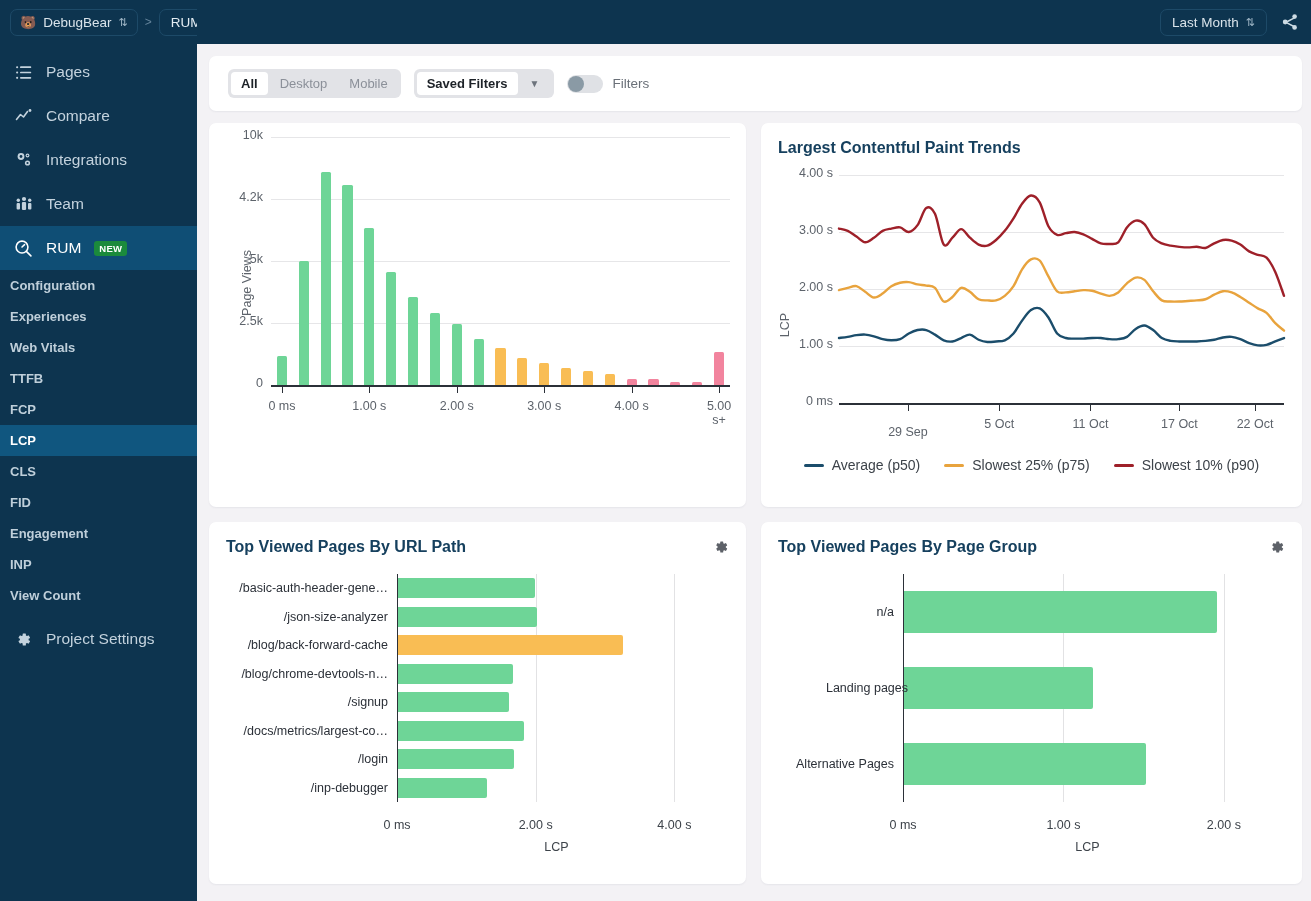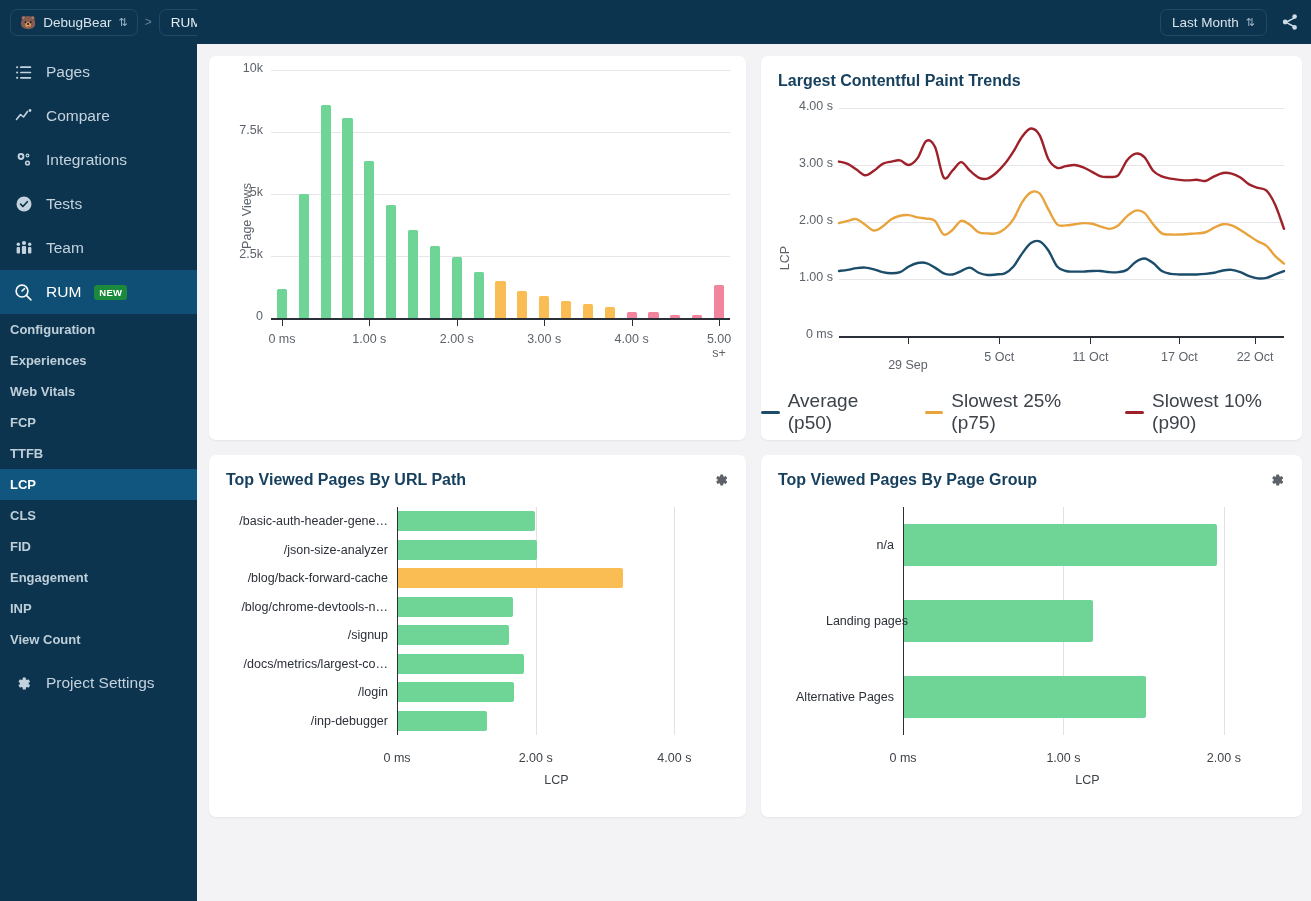--- a/index.html
+++ b/index.html
@@ -113,21 +113,21 @@
   }
   .ytick { position: absolute; font-size: 12.5px; color: #5d636b; text-align: right; width: 48px; }
   .gridline { position: absolute; height: 1px; background: #e6e6e8; }
   .bar { border-radius: 1.5px 1.5px 0 0; }
   .xtick { position: absolute; font-size: 12.5px; color: #5d636b; text-align: center; transform: translateX(-50%); }
   .tickmark { position: absolute; width: 1px; background: #2b3038; }
 
   
   .trend-body { position: relative; height: 300px; }
   .legend { display: flex; gap: 24px; justify-content: center; padding-bottom: 14px; }
-  .legend-item { display: flex; align-items: center; gap: 8px; font-size: 19px; color: #3d434a; cursor: pointer; }
+  .legend-item { display: flex; align-items: center; gap: 8px; font-size: 14px; color: #3d434a; cursor: pointer; }
   .legend-line { width: 20px; height: 3px; border-radius: 2px; }
 
   
   .hbar-body { position: relative; }
   .hcat { position: absolute; font-size: 12.5px; color: #2b3038; text-align: right; white-space: nowrap; transform: translateY(-50%); }
   .hbar { position: absolute; border-radius: 0 2px 2px 0; }
   .hgrid { position: absolute; width: 1px; background: #e2e2e4; }
   .hzero { position: absolute; width: 1px; background: #2b3038; }
   .hxt { position: absolute; font-size: 12.5px; color: #3d434a; transform: translateX(-50%); }
   .hxlabel { position: absolute; font-size: 12.5px; color: #3d434a; transform: translateX(-50%); }
@@ -179,29 +179,20 @@
               <circle cx="6" cy="5.5" r="1.4" fill="#0d344f"></circle>
             <circle cx="12.5" cy="12" r="2.6"></circle>
               <circle cx="12.5" cy="12" r="1.1" fill="#0d344f"></circle>
             <circle cx="12.5" cy="4.5" r="1.9"></circle>
               <circle cx="12.5" cy="4.5" r="0.8" fill="#0d344f"></circle>
           </svg>
         </span>
         <span>Integrations</span>
       </div>
 
-      <div class="nav-item">
-        <span class="nav-icon">
-          <svg width="18" height="18" viewBox="0 0 18 18">
-            <circle cx="9" cy="9" r="7.5" fill="currentColor"></circle>
-            <path d="M5.6 9.2l2.3 2.3 4.4-4.8" fill="none" stroke="#0d344f" stroke-width="1.7" stroke-linecap="round" stroke-linejoin="round"></path>
-          </svg>
-        </span>
-        <span>Tests</span>
-      </div>
 
       <div class="nav-item">
         <span class="nav-icon">
           <svg width="18" height="18" viewBox="0 0 18 18" fill="currentColor">
             <circle cx="9" cy="4" r="2.1"></circle>
               <rect x="6.9" y="7" width="4.2" height="8" rx="1.1"></rect>
             <circle cx="3.3" cy="5.3" r="1.7"></circle>
               <rect x="1.6" y="8" width="3.4" height="6.4" rx="1"></rect>
             <circle cx="14.7" cy="5.3" r="1.7"></circle>
               <rect x="13" y="8" width="3.4" height="6.4" rx="1"></rect>
@@ -225,24 +216,24 @@
       <div class="subnav-item">
           <span>Configuration</span>
         </div>
       <div class="subnav-item">
           <span>Experiences</span>
         </div>
       <div class="subnav-item">
           <span>Web Vitals</span>
         </div>
       <div class="subnav-item">
+          <span>TTFB</span>
+        </div>
+      <div class="subnav-item">
           <span>FCP</span>
-        </div>
-      <div class="subnav-item">
-          <span>TTFB</span>
         </div>
       <div class="subnav-item active">
           <span>LCP</span>
         </div>
       <div class="subnav-item">
           <span>CLS</span>
         </div>
       <div class="subnav-item">
           <span>FID</span>
         </div>
@@ -280,33 +271,48 @@
           <circle cx="13.6" cy="3.6" r="2.3"></circle>
             <circle cx="13.6" cy="14.4" r="2.3"></circle>
             <circle cx="4.2" cy="9" r="2.4"></circle>
           <path d="M5.6 8l7-3.6.7 1.4-7 3.6zM6.3 9.2l7 3.6-.7 1.4-7-3.6z"></path>
         </svg>
       </span>
     </div>
 
     <div class="content">
 
+      <div class="card filterbar">
+        <div class="seg">
+          <div class="seg-btn active">All</div>
+          <div class="seg-btn plain">Desktop</div>
+          <div class="seg-btn plain">Mobile</div>
+        </div>
+        <div class="savedfilters">
+          <div class="sf-label">Saved Filters</div>
+          <div class="sf-caret">▼</div>
+        </div>
+        <div class="toggle-wrap">
+          <div class="toggle"></div>
+          <div class="toggle-label">Filters</div>
+        </div>
+      </div>
 
       <div class="grid">
 
         <section class="card" style="height:384px;">
           <div class="hist-body" id="hist-body">
               <div class="gridline" style="left: 62px; top: 262px; width: 459px; background: rgb(43, 48, 56); height: 1.5px;"></div>
               <div class="ytick" style="left: 6px; top: 253px;">0</div>
               <div class="gridline" style="left: 62px; top: 200px; width: 459px;"></div>
               <div class="ytick" style="left: 6px; top: 191px;">2.5k</div>
               <div class="gridline" style="left: 62px; top: 138px; width: 459px;"></div>
               <div class="ytick" style="left: 6px; top: 129px;">5k</div>
               <div class="gridline" style="left: 62px; top: 76px; width: 459px;"></div>
-              <div class="ytick" style="left: 6px; top: 67px;">7.5k</div>
+              <div class="ytick" style="left: 6px; top: 67px;">4.2k</div>
               <div class="gridline" style="left: 62px; top: 14px; width: 459px;"></div>
               <div class="ytick" style="left: 6px; top: 5px;">10k</div>
               <div class="axis-label-y">Page Views</div>
               <div class="bar" title="1150" style="position: absolute; left: 67.9014px; top: 233.48px; width: 10.0543px; height: 28.52px; background: rgb(110, 213, 151);"></div>
               <div class="bar" title="5000" style="position: absolute; left: 89.7586px; top: 138px; width: 10.0543px; height: 124px; background: rgb(110, 213, 151);"></div>
               <div class="bar" title="8600" style="position: absolute; left: 111.616px; top: 48.72px; width: 10.0543px; height: 213.28px; background: rgb(110, 213, 151);"></div>
               <div class="bar" title="8050" style="position: absolute; left: 133.473px; top: 62.36px; width: 10.0543px; height: 199.64px; background: rgb(110, 213, 151);"></div>
               <div class="bar" title="6350" style="position: absolute; left: 155.33px; top: 104.52px; width: 10.0543px; height: 157.48px; background: rgb(110, 213, 151);"></div>
               <div class="bar" title="4550" style="position: absolute; left: 177.187px; top: 149.16px; width: 10.0543px; height: 112.84px; background: rgb(110, 213, 151);"></div>
               <div class="bar" title="3550" style="position: absolute; left: 199.044px; top: 173.96px; width: 10.0543px; height: 88.04px; background: rgb(110, 213, 151);"></div>

